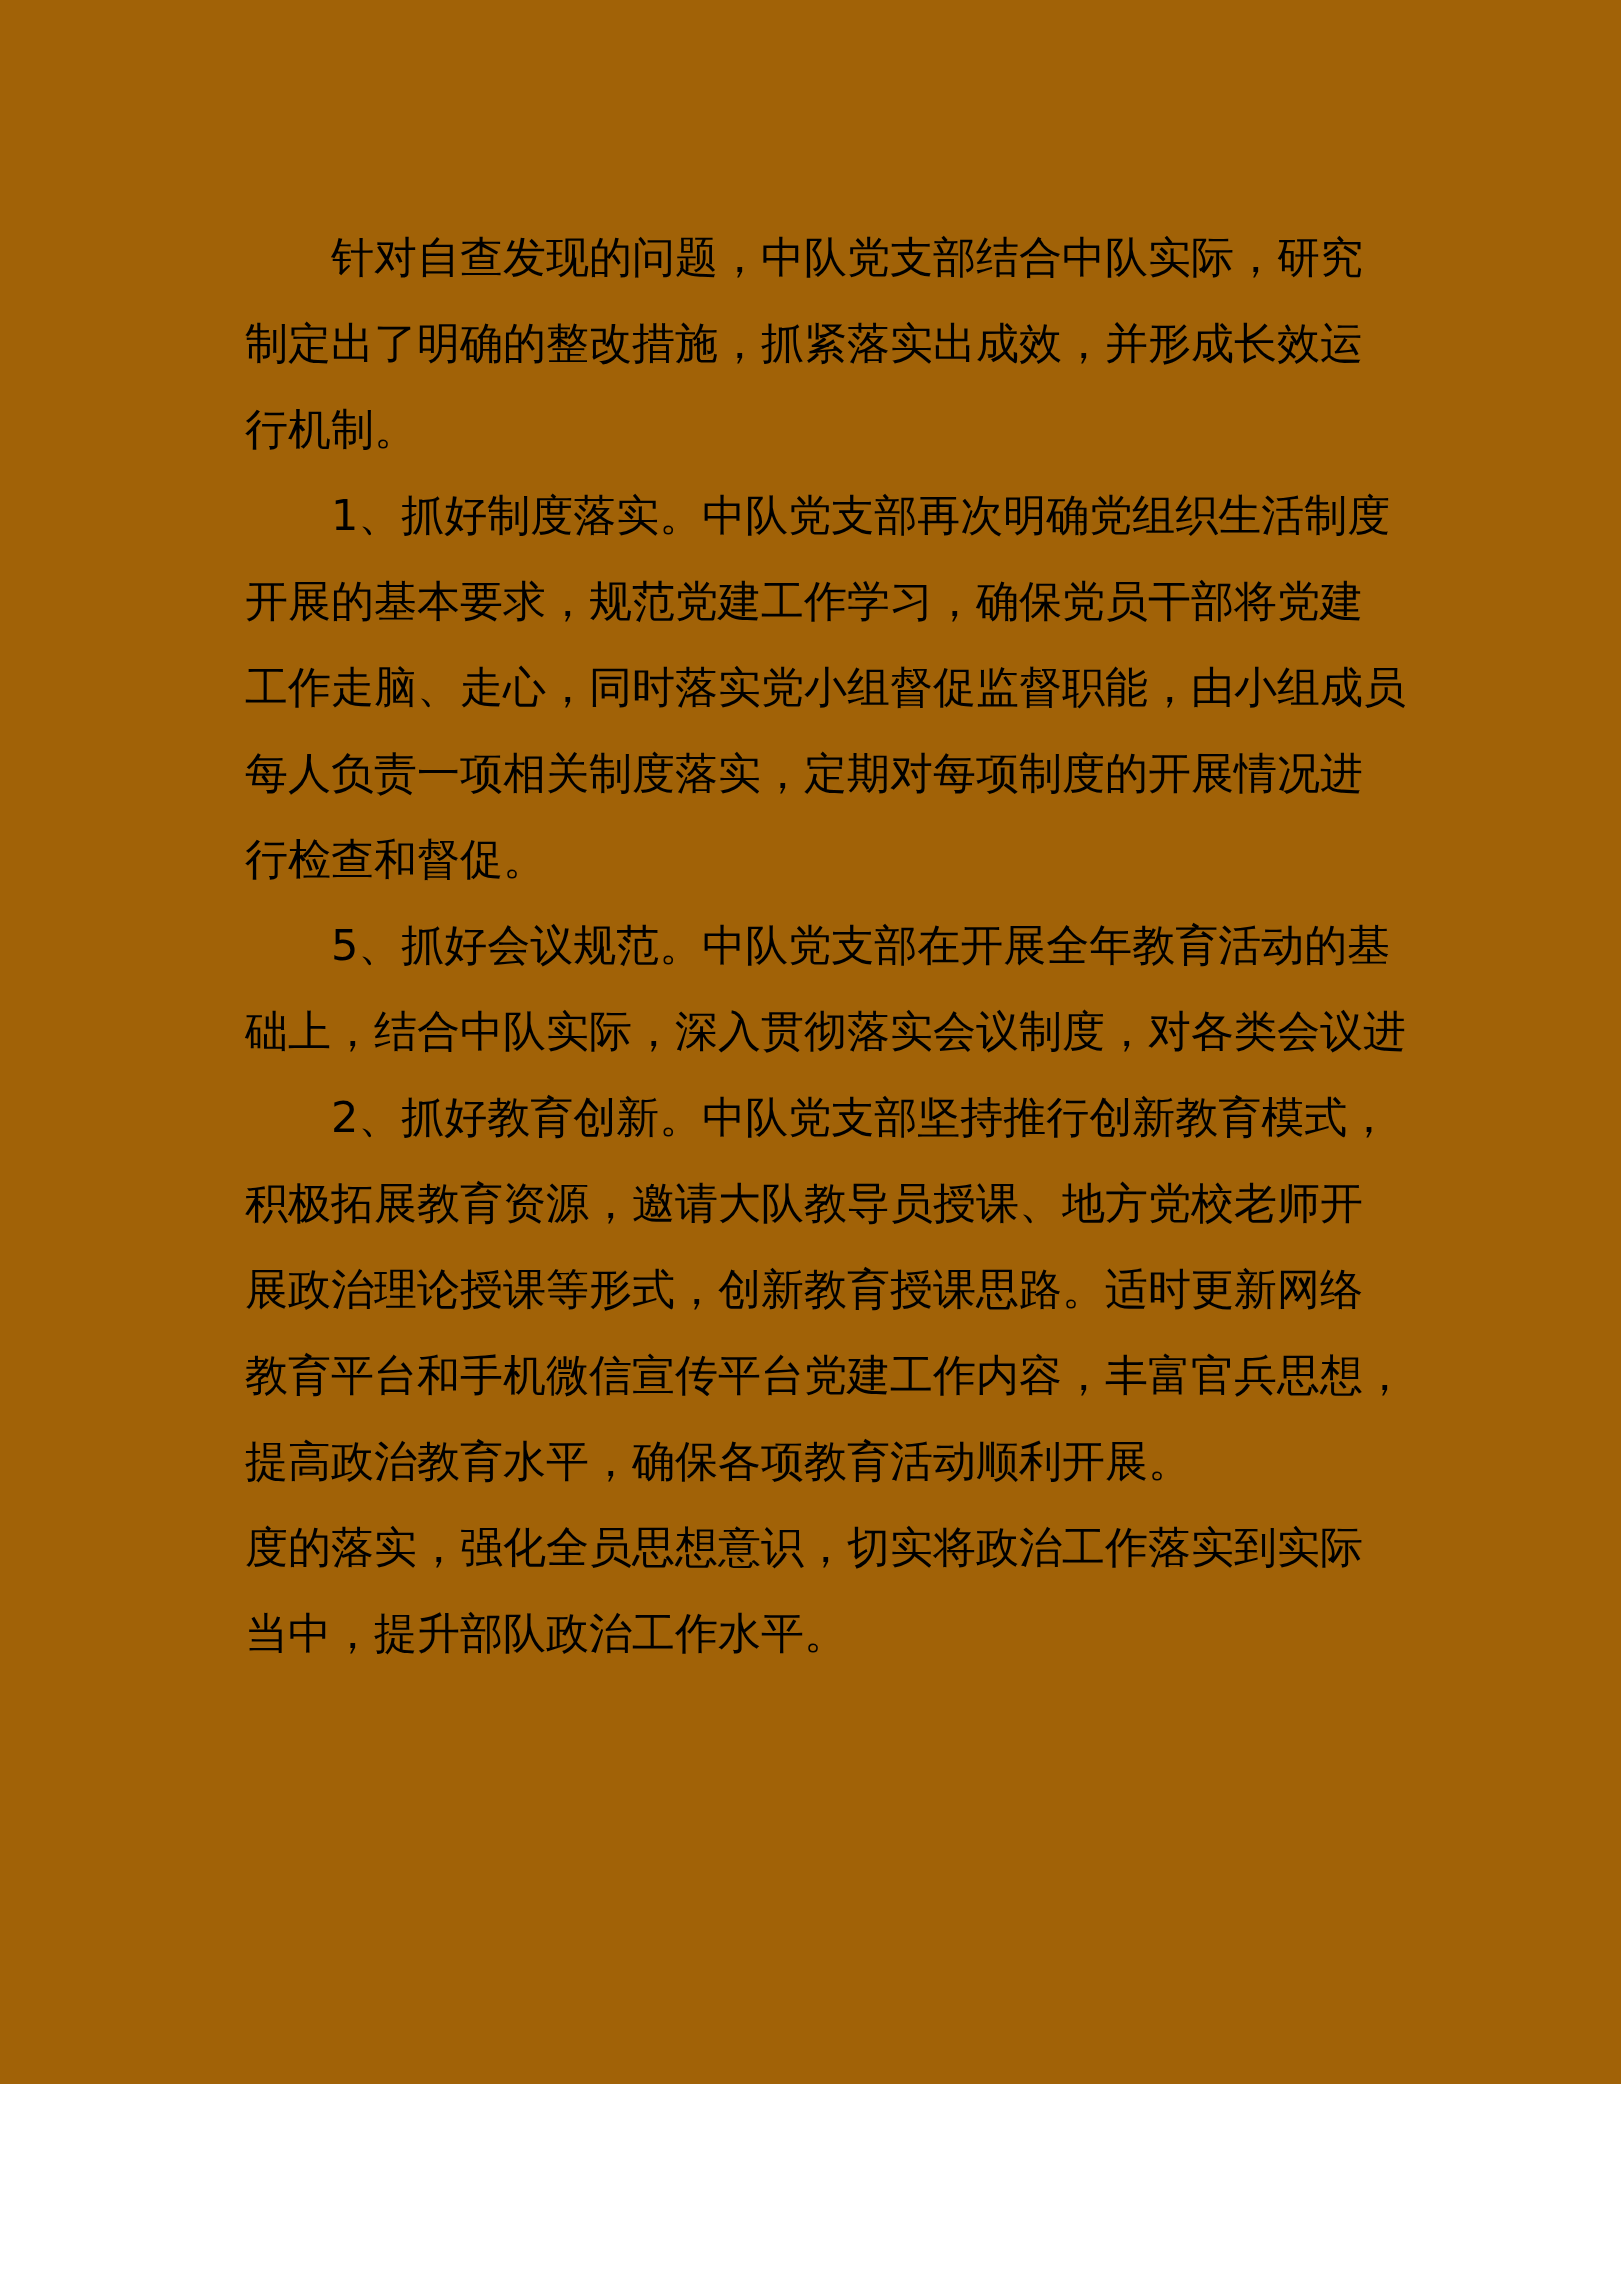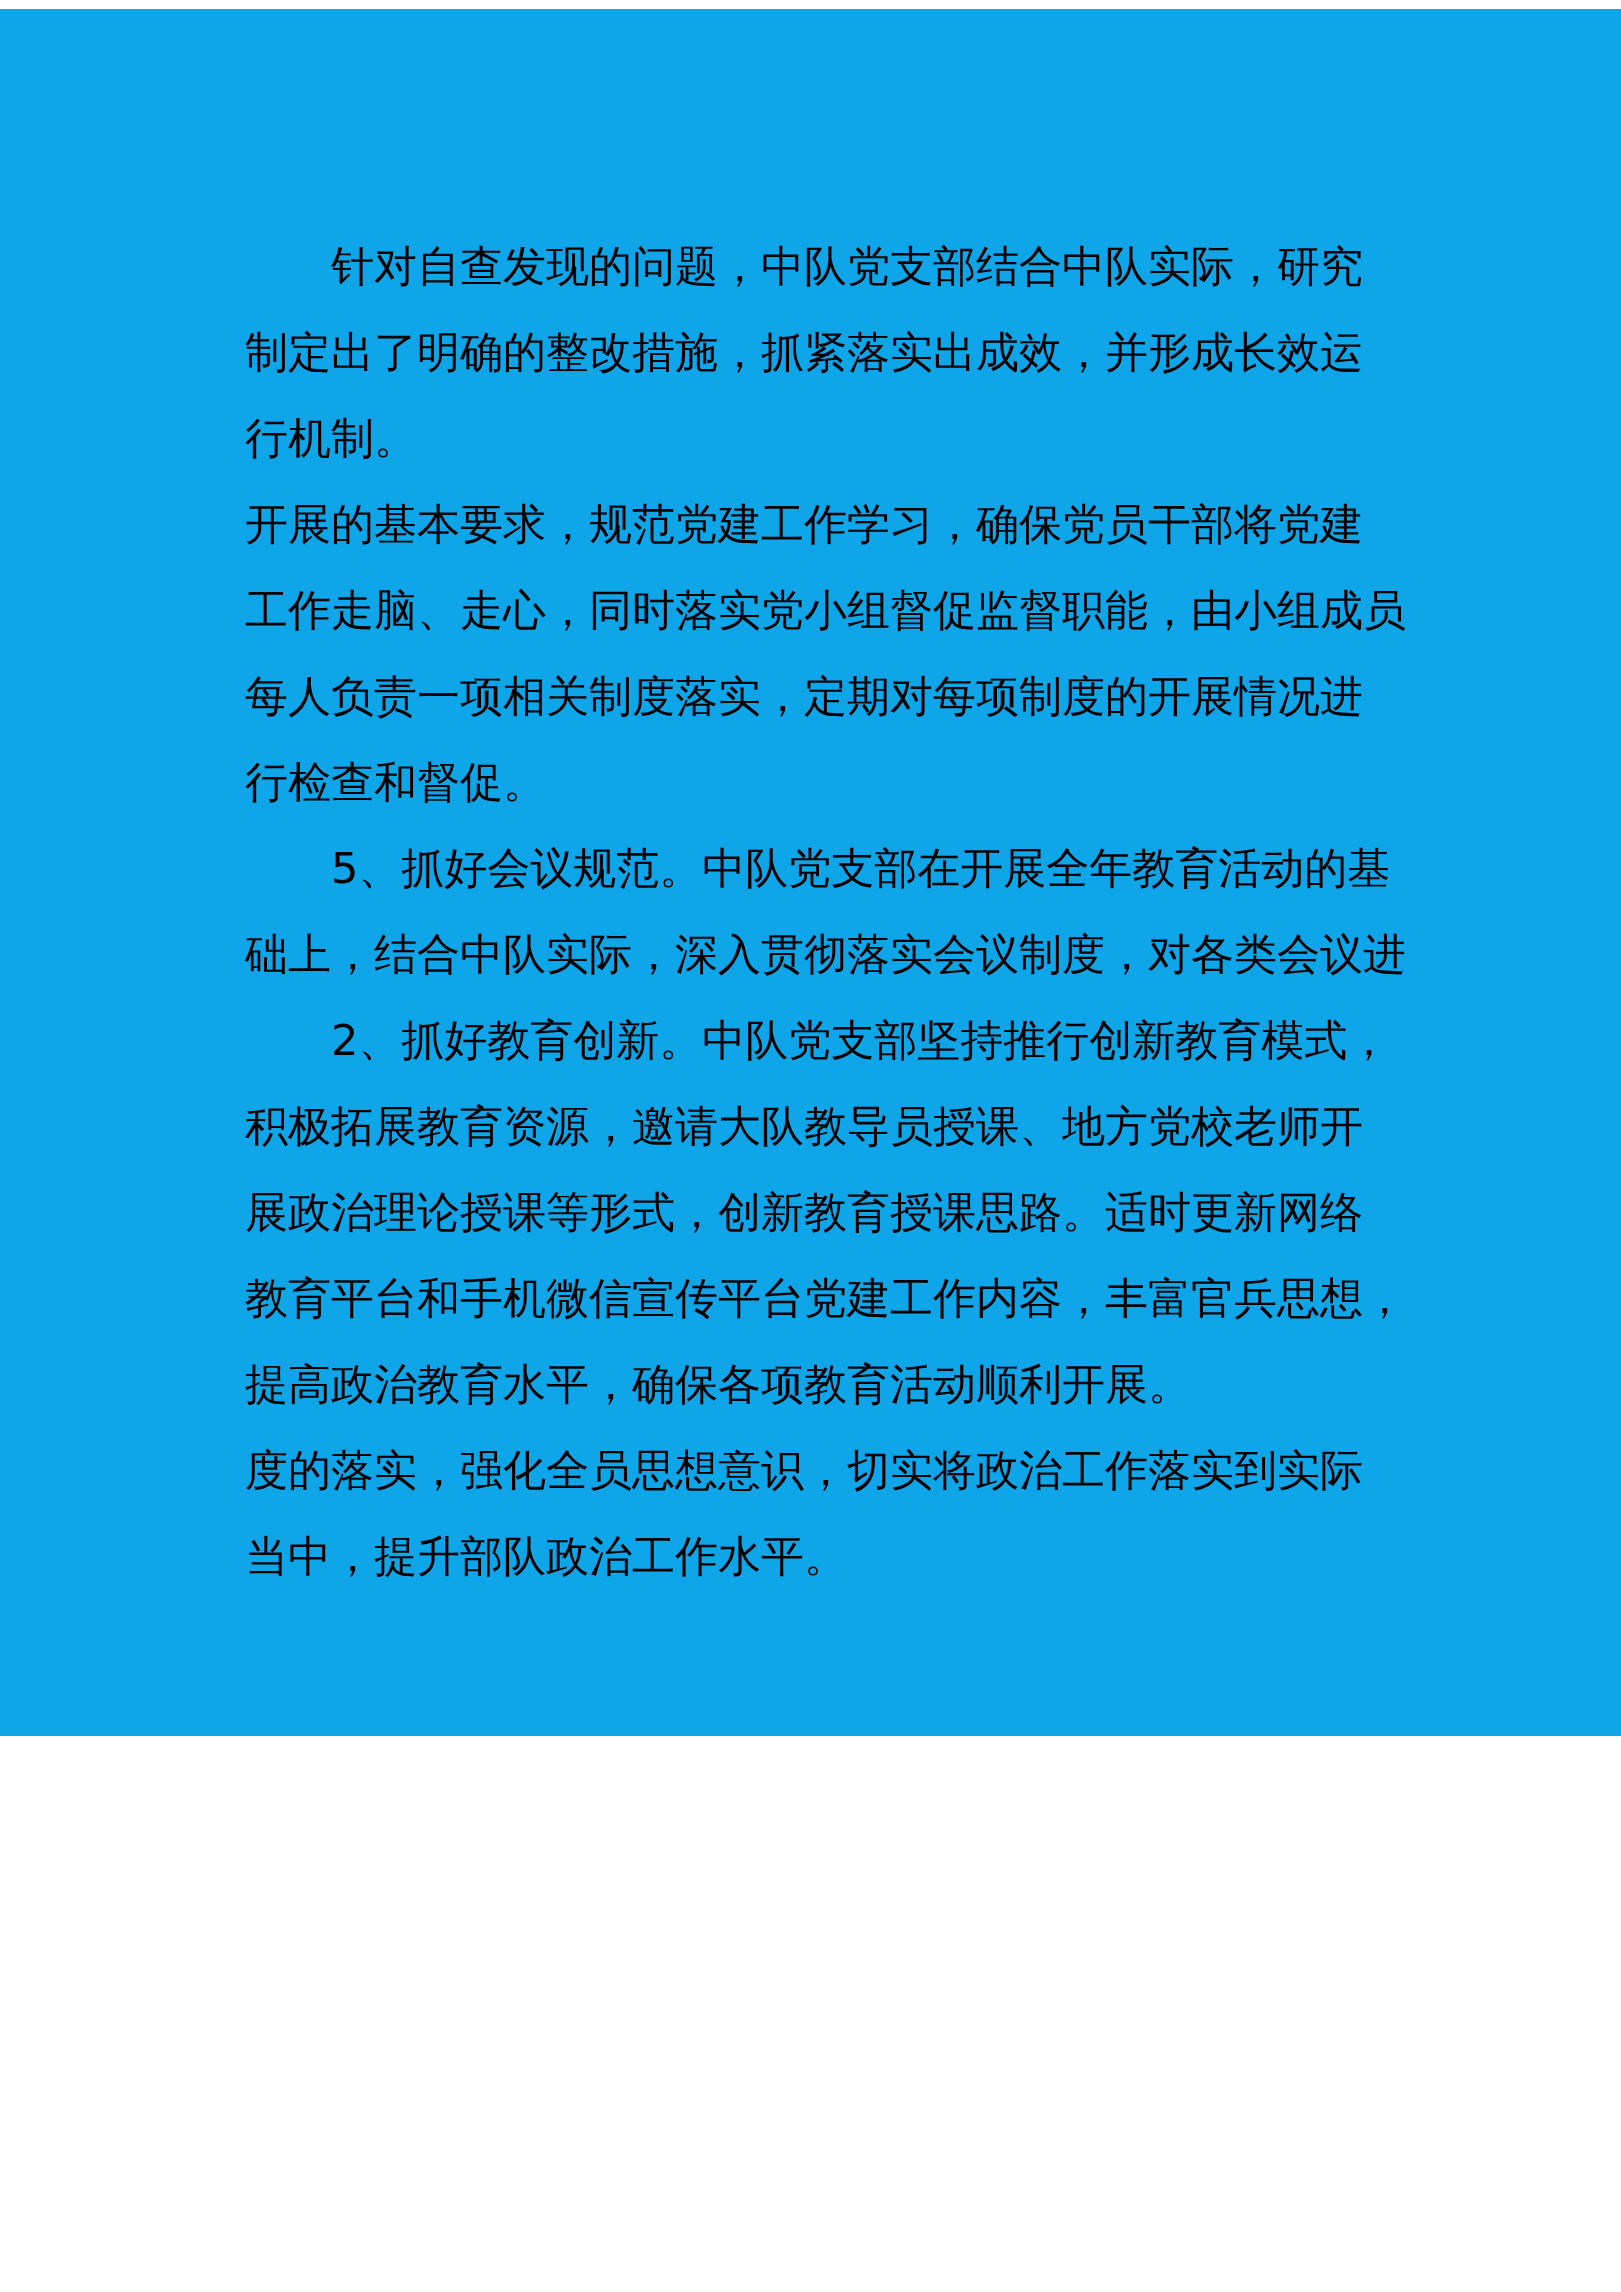--- a/index.html
+++ b/index.html
@@ -1,17 +1,17 @@
 <!DOCTYPE html>
 <html><head>
 <meta charset="utf-8">
 <style>
   html, body { margin: 0; padding: 0; background: #ffffff; }
   body { width: 1621px; height: 2293px; position: relative; overflow: hidden; }
-  .page { position: absolute; left: 0; top: 9px; width: 1621px; height: 1727px; background: #0ea5e9; }
+  .page { position: absolute; left: 0; top: 0; width: 1621px; height: 2084px; background: #a16207; }
   .content {
     position: absolute; left: 245px; top: 214px; width: 1137px;
     font-family: "DejaVu Sans", "Liberation Sans", sans-serif;
     font-size: 43px; line-height: 86px; color: #000000;
   }
   .para { margin: 0; }
   .line { display: block; white-space: nowrap; height: 86px; }
   .line.indent { padding-left: 86px; }
 </style>
 </head>
@@ -20,20 +20,21 @@
 <div class="page">
   <div class="content">
 
     <p class="para">
       <span class="line indent">针对自查发现的问题，中队党支部结合中队实际，研究</span>
       <span class="line">制定出了明确的整改措施，抓紧落实出成效，并形成长效运</span>
       <span class="line">行机制。</span>
     </p>
 
     <p class="para">
+      <span class="line indent">1、抓好制度落实。中队党支部再次明确党组织生活制度</span>
       <span class="line">开展的基本要求，规范党建工作学习，确保党员干部将党建</span>
       <span class="line">工作走脑、走心，同时落实党小组督促监督职能，由小组成员</span>
       <span class="line">每人负责一项相关制度落实，定期对每项制度的开展情况进</span>
       <span class="line">行检查和督促。</span>
     </p>
 
     <p class="para">
       <span class="line indent">5、抓好会议规范。中队党支部在开展全年教育活动的基</span>
       <span class="line">础上，结合中队实际，深入贯彻落实会议制度，对各类会议进</span>
     </p>

